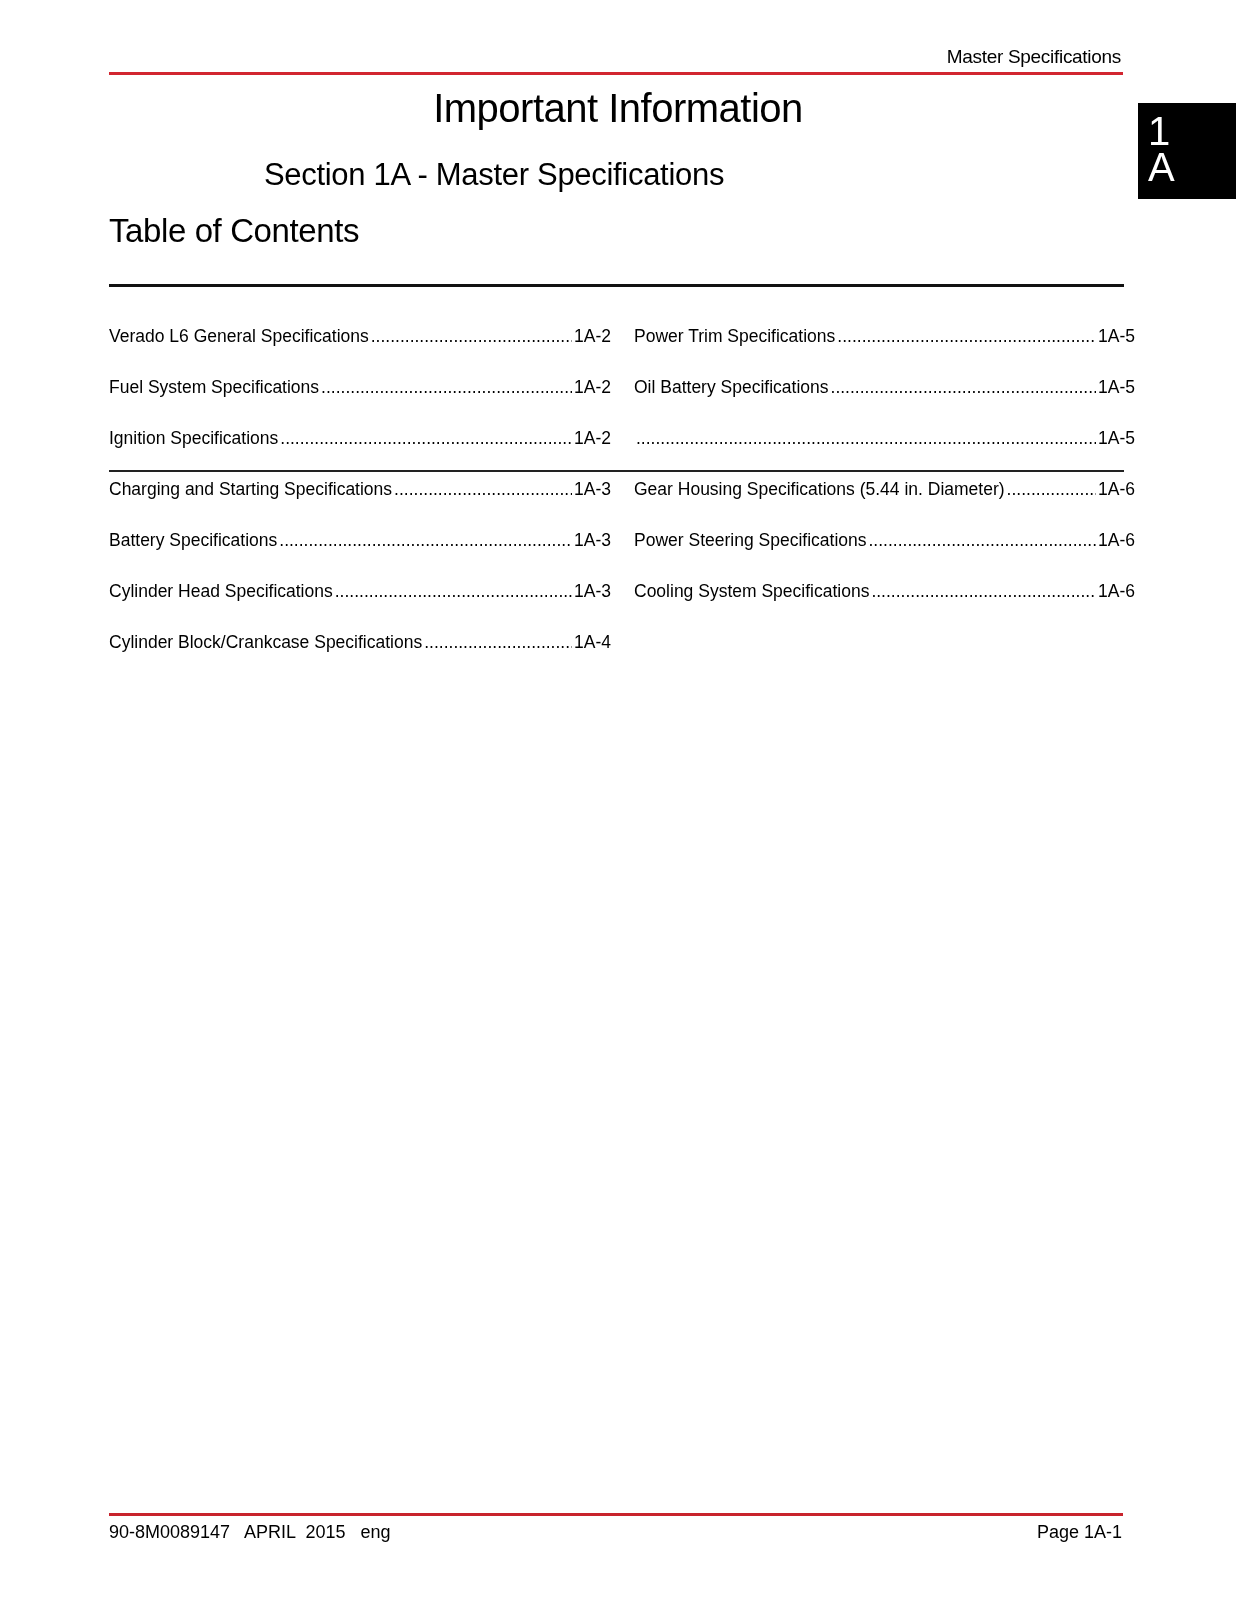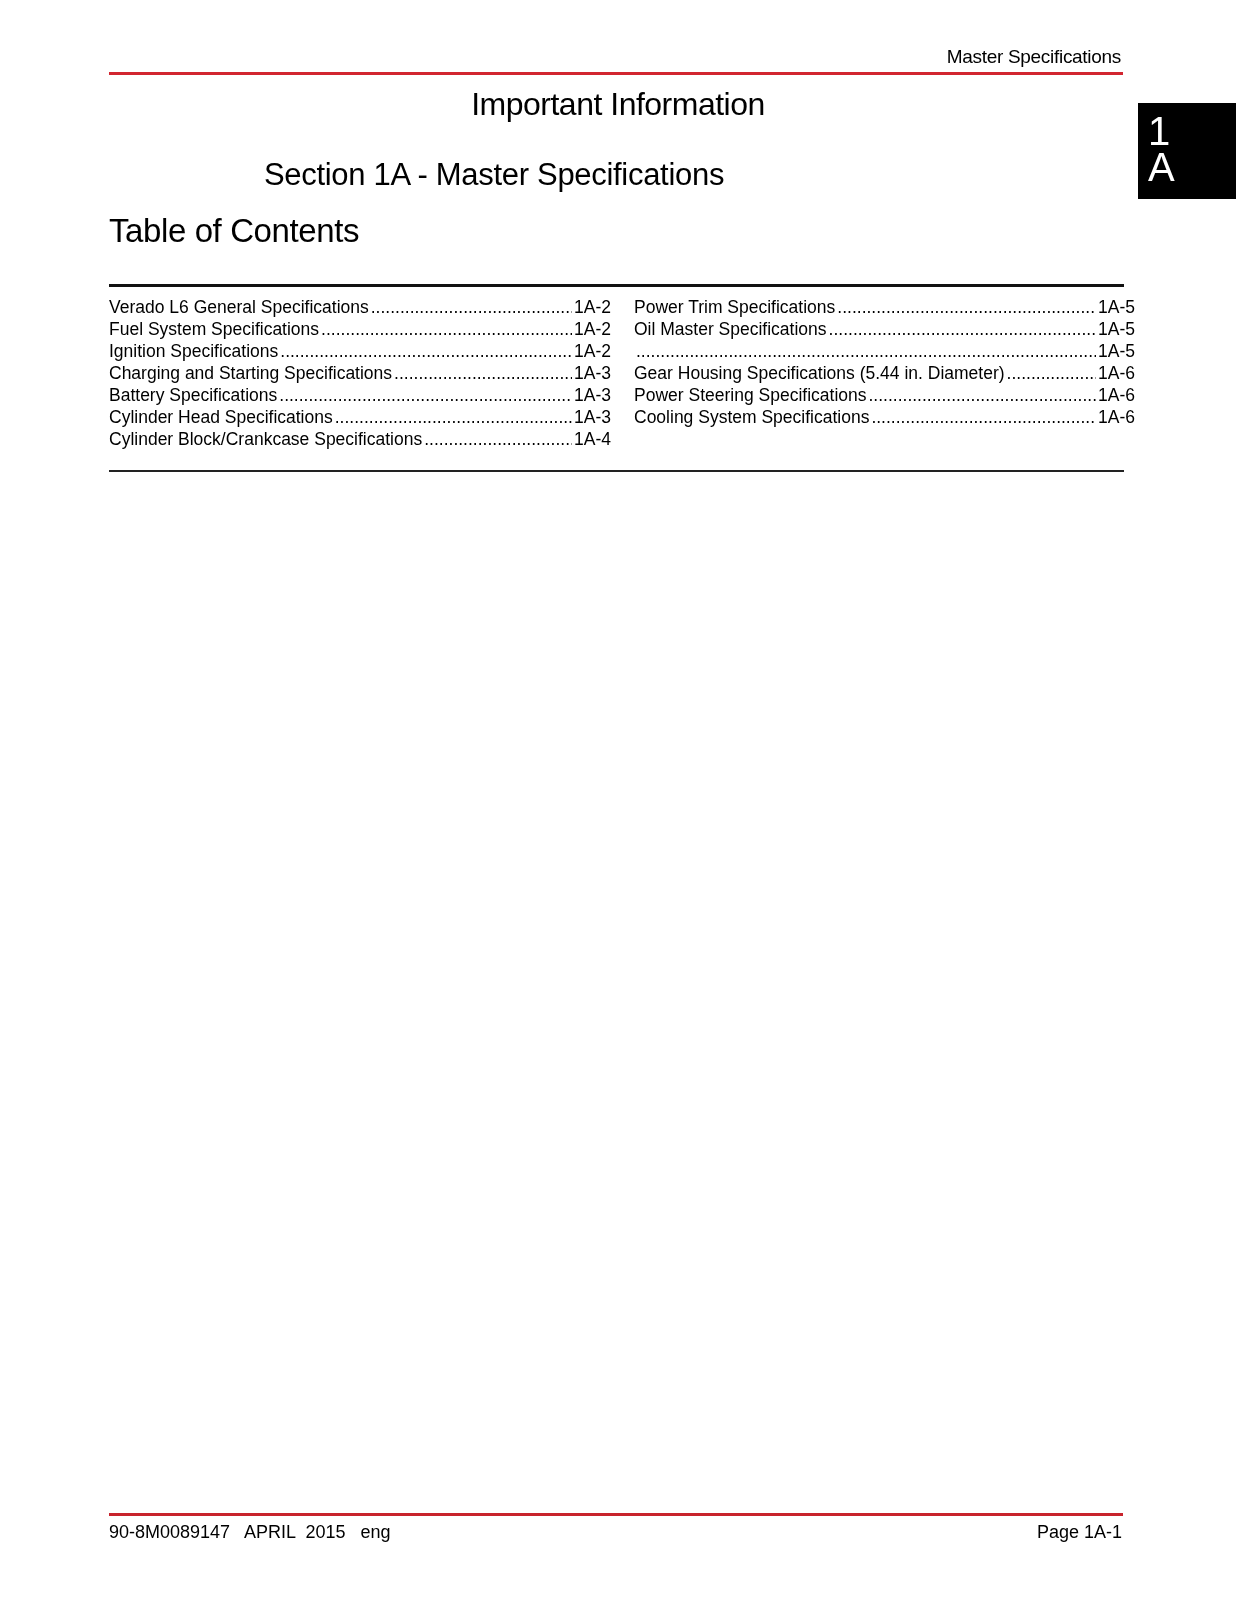--- a/index.html
+++ b/index.html
@@ -3,30 +3,30 @@
 <meta charset="utf-8">
 <style>
   html, body { margin:0; padding:0; background:#ffffff; }
   body { width:1236px; height:1600px; position:relative; overflow:hidden;
          font-family:"Liberation Sans", sans-serif; color:#000; }
   .running-header { position:absolute; right:115px; top:46px; font-size:19px; font-weight:normal; letter-spacing:-0.3px; }
   .red-rule-top { position:absolute; left:109px; top:72px; width:1014px; height:3px; background:#d22630; }
   .tab-block { position:absolute; left:1138px; top:103px; width:98px; height:96px; background:#000;
                color:#fff; font-size:40px; line-height:36px; padding:10px 0 0 10px; box-sizing:border-box; }
   .tab-block span { display:block; }
-  .title { position:absolute; left:0; width:1236px; top:86px; text-align:center; font-size:32px; letter-spacing:-0.5px; }
+  .title { position:absolute; left:0; width:1236px; top:86px; text-align:center; font-size:40px; letter-spacing:-0.5px; }
   .subtitle { position:absolute; left:0; width:988px; top:157px; text-align:center; font-size:31px; letter-spacing:-0.3px; }
   .toc-heading { position:absolute; left:109px; top:212px; font-size:33px; letter-spacing:-0.4px; }
   .rule-black { position:absolute; left:109px; width:1015px; height:3px; background:#111; }
   .rule-a { top:284px; }
   .rule-b { top:470px; height:2px; background:#222; }
   .toc-col { position:absolute; top:296px; font-size:17.5px; line-height:22px; }
   .col-left { left:109px; width:502px; }
   .col-right { left:634px; width:501px; }
-  .toc-entry { display:flex; align-items:center; white-space:nowrap; }
+  .toc-entry { display:flex; align-items:center; white-space:nowrap;margin-top:29px; }
   .toc-entry .t { flex:none; }
   .toc-entry .dots { flex:1; overflow:hidden; margin:0 2px; }
   .toc-entry .dots::before { content:"................................................................................................................................................................"; letter-spacing:0; }
   .toc-entry .p { flex:none; }
   .red-rule-bottom { position:absolute; left:109px; top:1513px; width:1014px; height:3px; background:#c8232c; }
   .footer-left { position:absolute; left:109px; top:1522px; font-size:18px; white-space:pre; }
   .footer-right { position:absolute; right:114px; top:1522px; font-size:18px; }
 </style>
 </head>
 <body>
@@ -83,21 +83,21 @@
     </div>
 </div>
 
 <div class="toc-col col-right">
   <div class="toc-entry">
       <span class="t">Power Trim Specifications</span>
       <span class="dots"></span>
       <span class="p">1A-5</span>
     </div>
   <div class="toc-entry">
-      <span class="t">Oil Master Specifications</span>
+      <span class="t">Oil Battery Specifications</span>
       <span class="dots"></span>
       <span class="p">1A-5</span>
     </div>
   <div class="toc-entry">
       <span class="dots"></span>
       <span class="p">1A-5</span>
     </div>
   <div class="toc-entry">
       <span class="t">Gear Housing Specifications (5.44 in. Diameter)</span>
       <span class="dots"></span>

